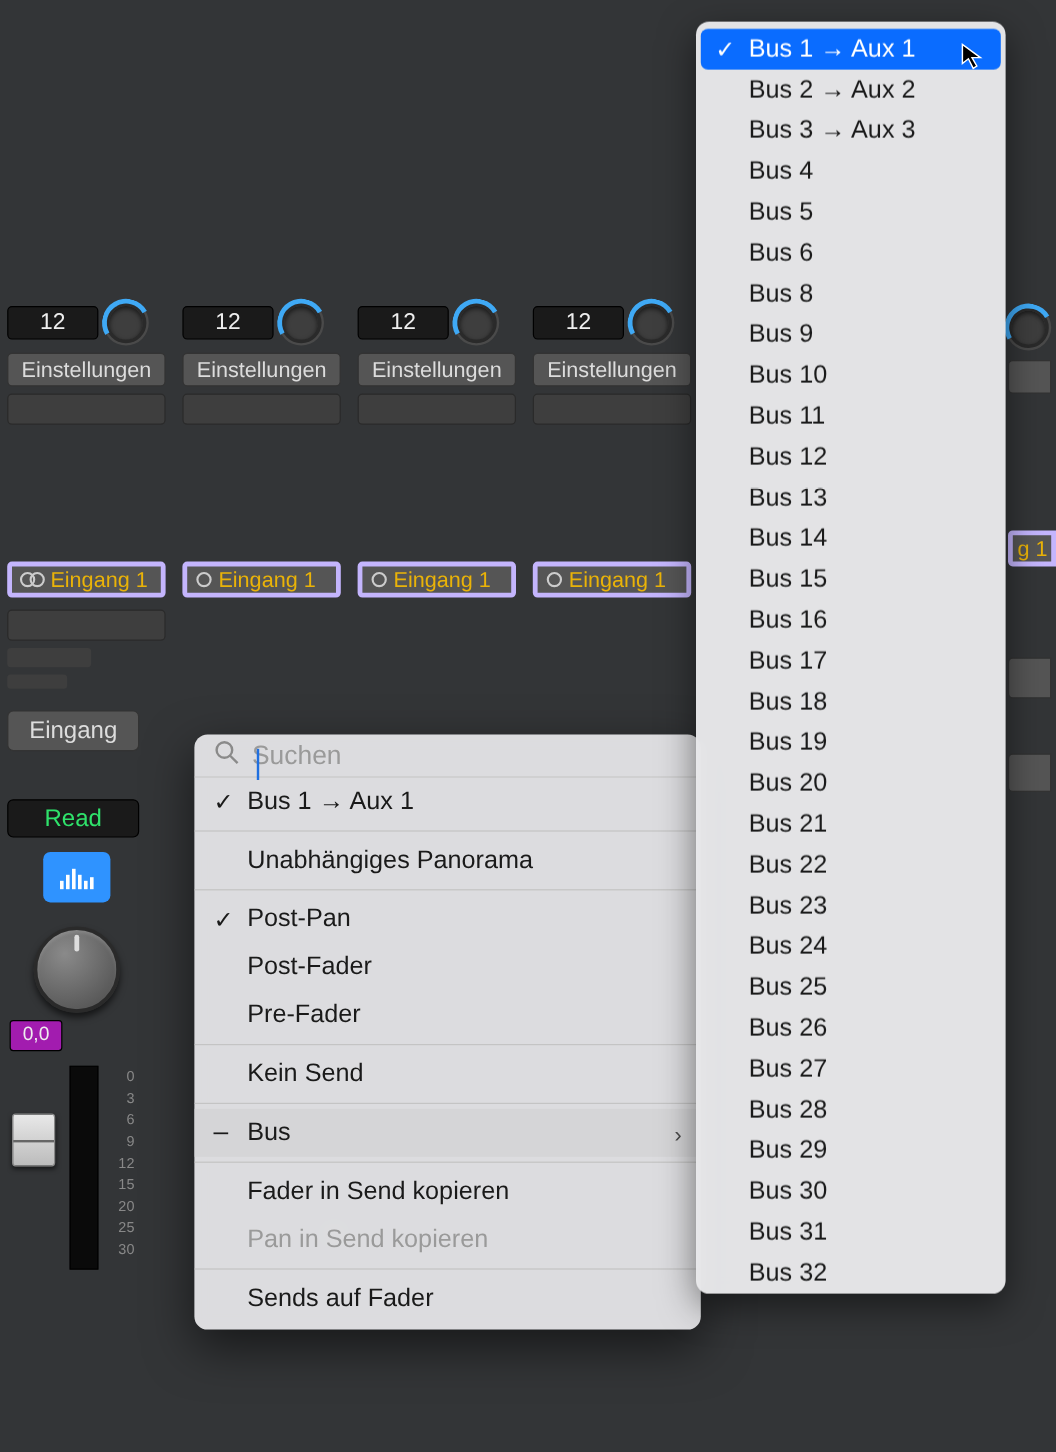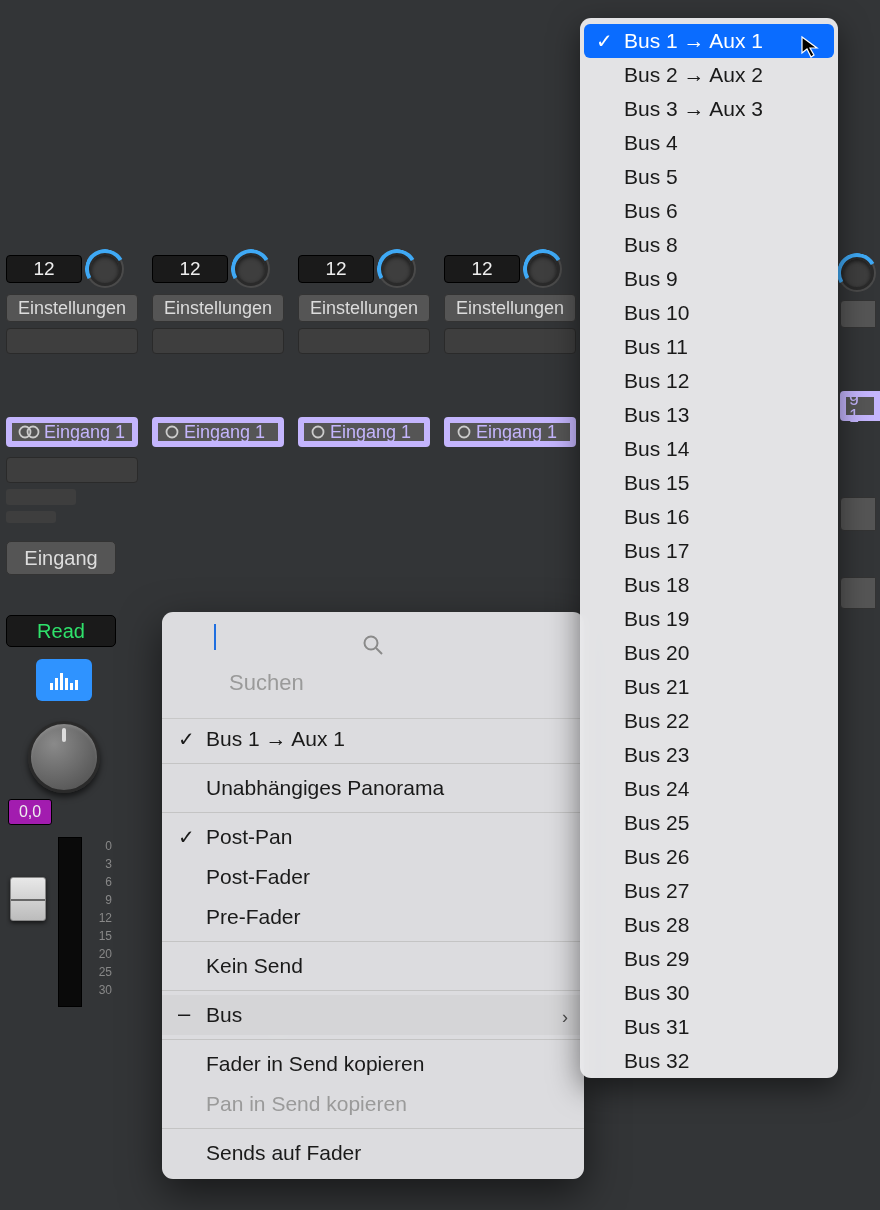--- a/index.html
+++ b/index.html
@@ -82,26 +82,26 @@
     border-radius: 4px;
     margin-bottom: 6px;
   }
   .input-row {
     display: flex;
     align-items: center;
     gap: 4px;
     height: 30px;
     width: 132px;
     background: #555;
-    border: 6px solid #c4b5fd;
+    border: 4px solid #c4b5fd;
     border-radius: 4px;
     padding: 0 6px;
     font-size: 18px;
-    color: #c4b5fd;
-    margin-top: 63px;
+    color: #eab308;
+    margin-top: 114px;
     margin-bottom: 10px;
   }
   .stereo-icon, .mono-icon {
     display:inline-flex; align-items:center; justify-content:center;
     width:22px; height:16px;
   }
   .stereo-icon svg, .mono-icon svg { display:block; }
   .mono-icon { width:16px; }
   .out-slot { width:132px; height:26px; background:#3e3e3e; border-radius:4px; border:1px solid #2a2a2a; margin-bottom:6px;}
   .small-slot { width:70px; height:16px; background:#3e3e3e; border-radius:3px; margin-bottom:6px;}
@@ -157,23 +157,22 @@
     top: 612px;
     width: 422px;
     background: rgba(230,230,232,0.95);
     border-radius: 11px;
     box-shadow: 0 14px 40px rgba(0,0,0,.55);
     overflow:hidden;
     backdrop-filter: blur(6px);
   }
   .popup1 .search {
     display:flex; align-items:center; gap:10px;
-    padding: 22px 16px;
+    padding: 4px 16px;
     border-bottom:1px solid #c8c8c8;
-    flex-direction:column;
   }
   .popup1 .search input{
     border:none; background:transparent; font-size:22px; color:#777;
     outline:none; flex:1;
   }
   .popup1 .search input::placeholder{color:#9a9a9a;}
   .search-caret{position:absolute;left:52px;top:12px;width:2px;height:26px;background:#1f6fe0;}
   .popup1 .item {
     display:flex; align-items:center;
     padding: 8px 18px 8px 44px;

